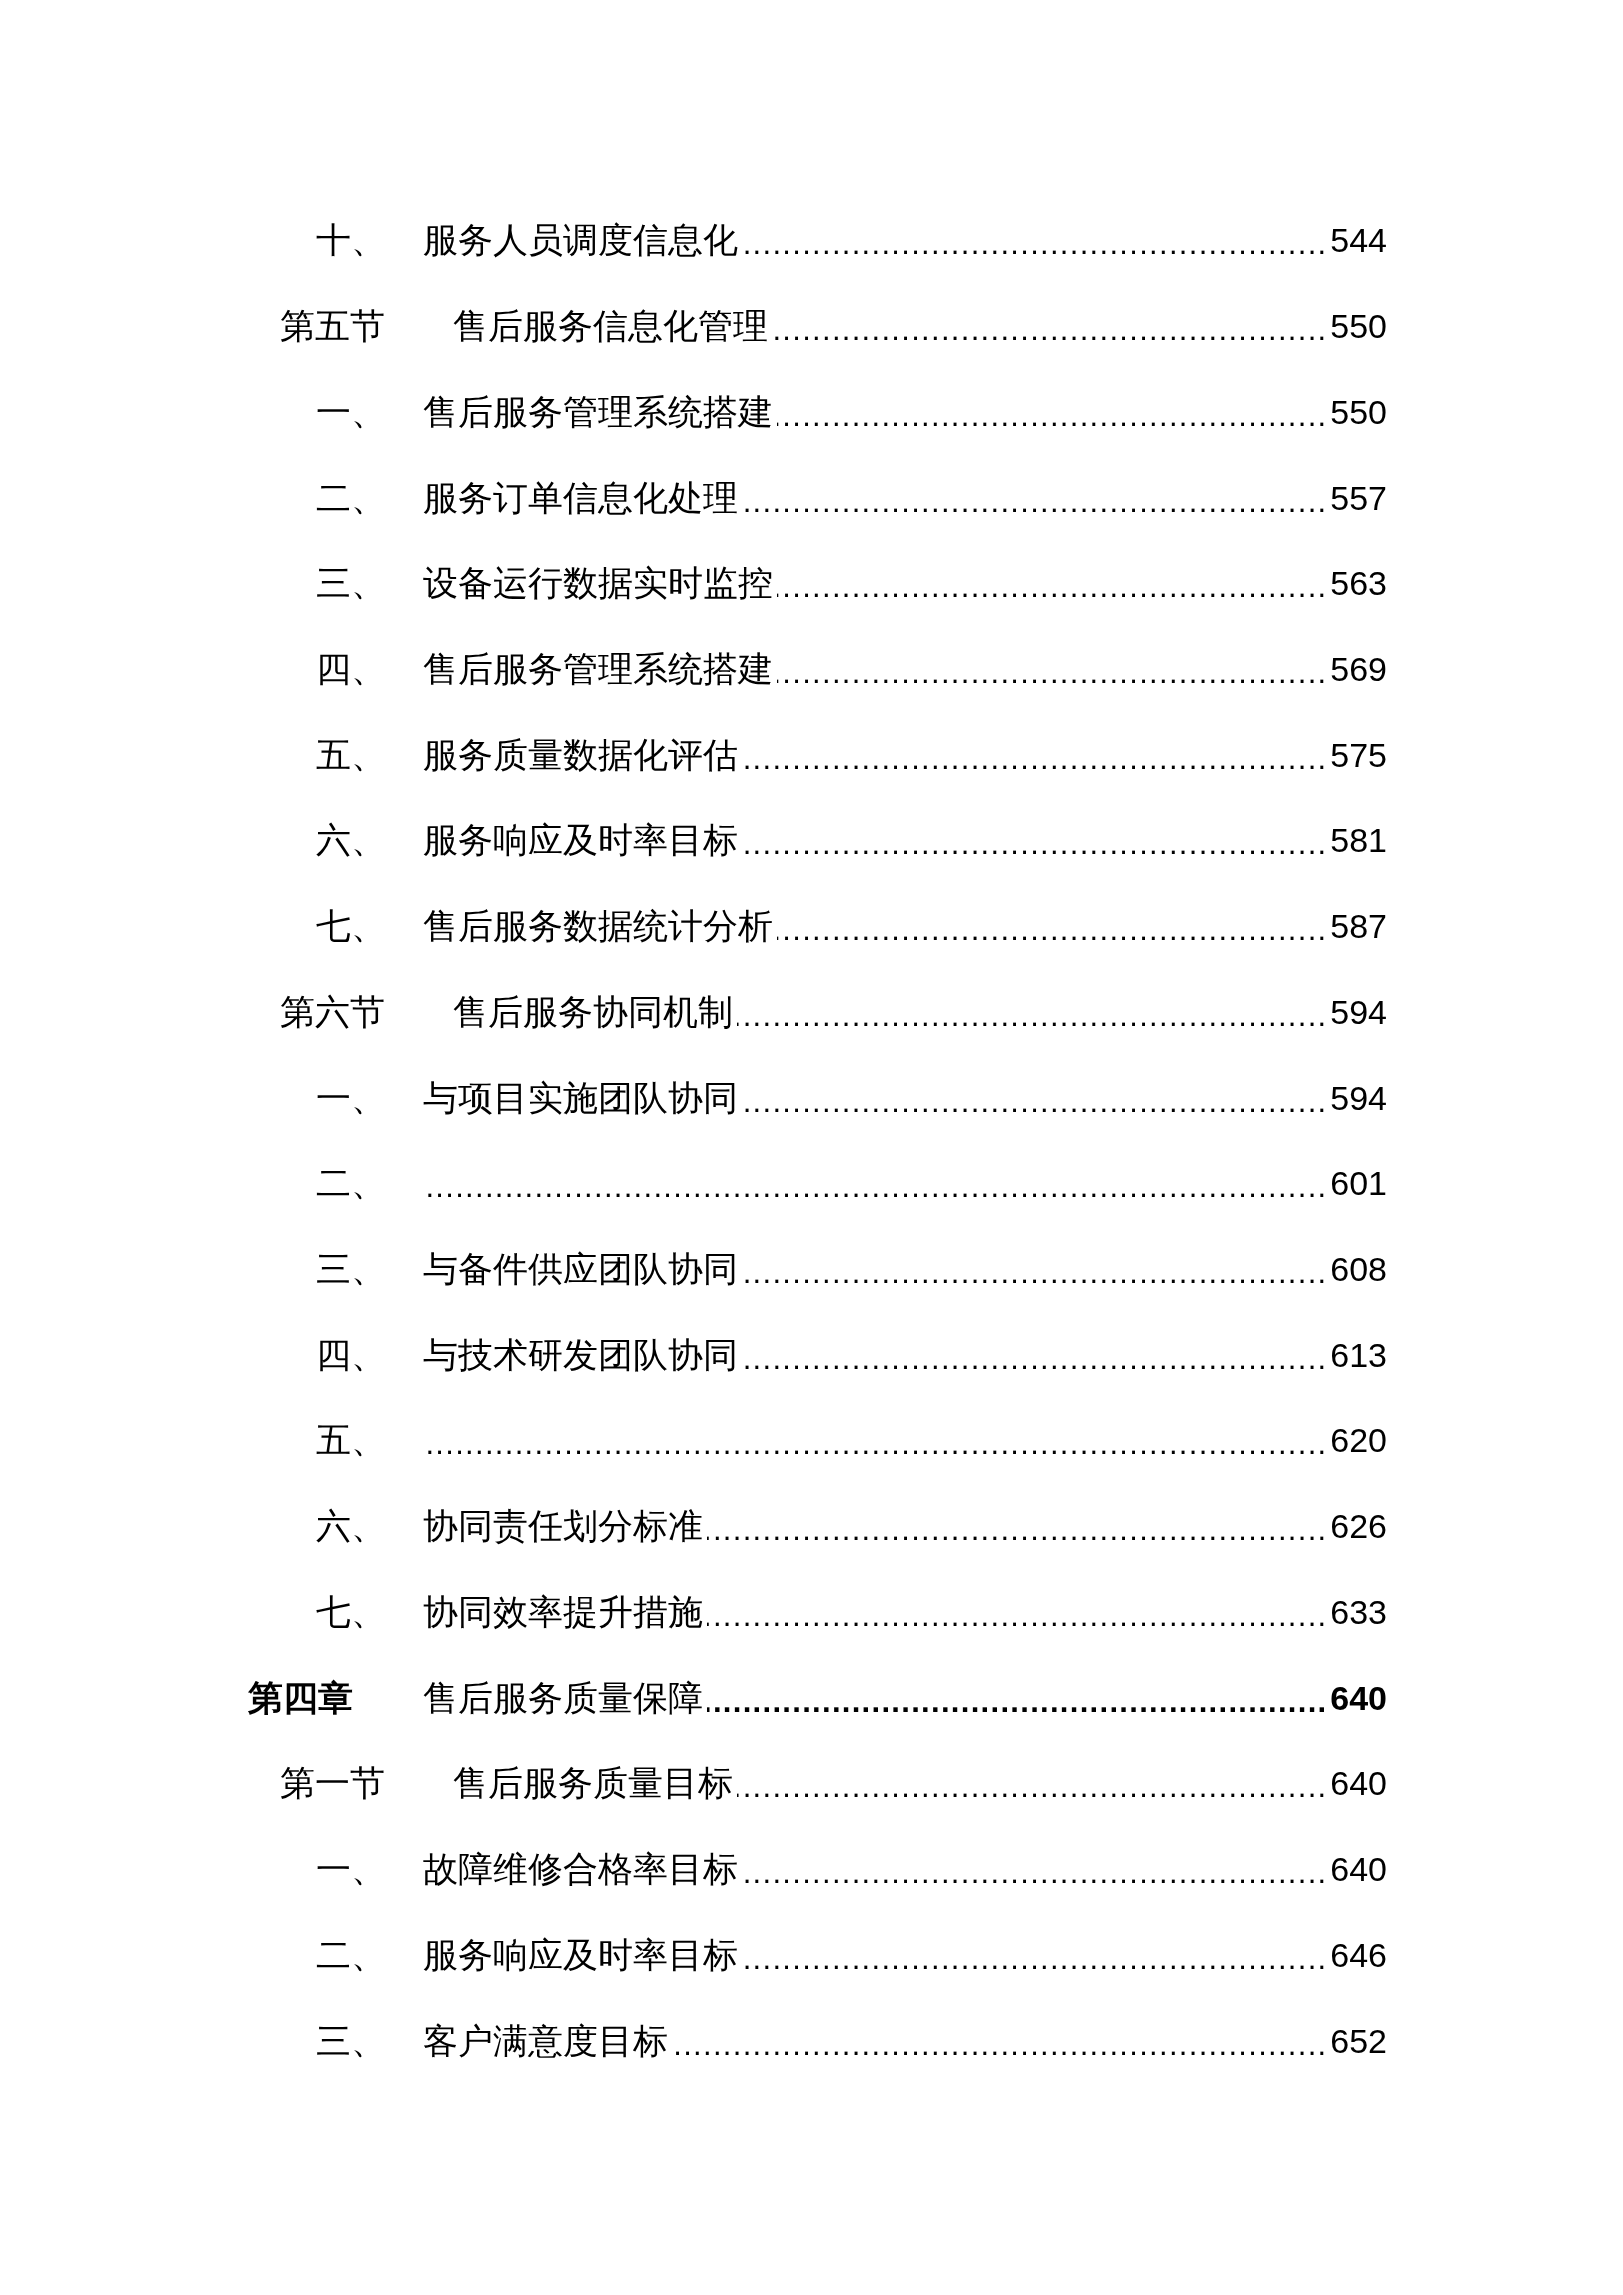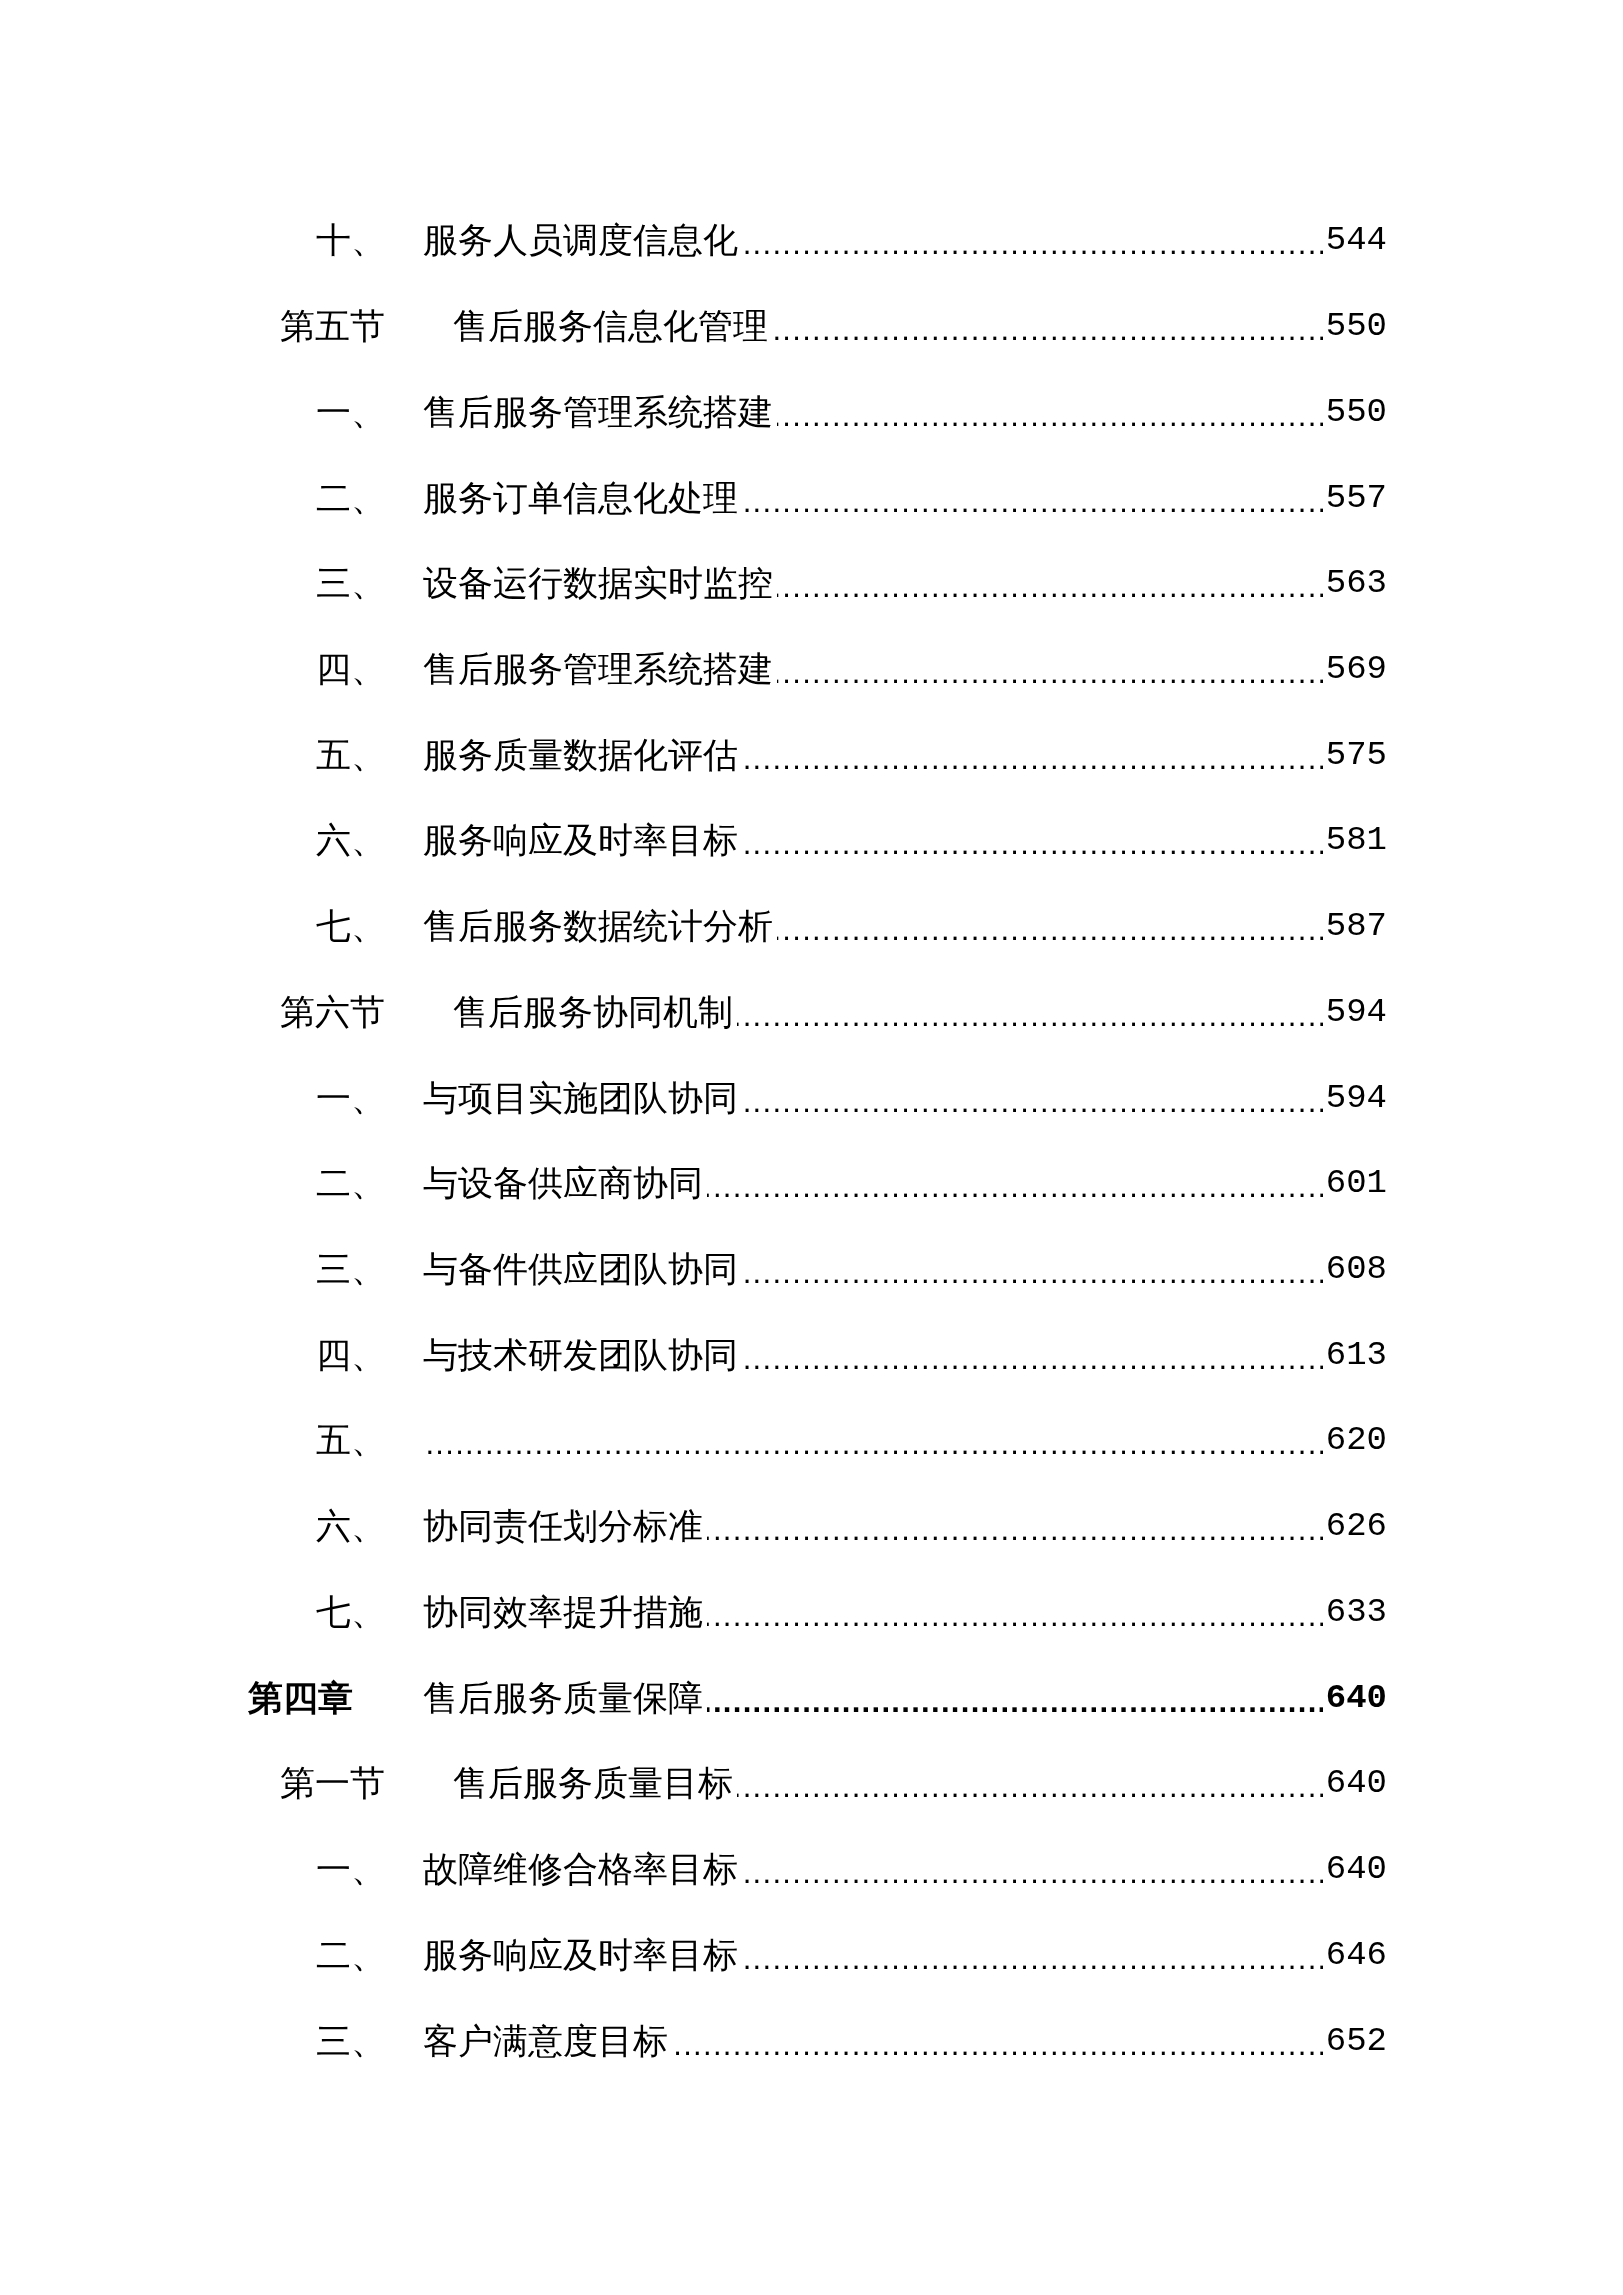--- a/index.html
+++ b/index.html
@@ -6,21 +6,21 @@
   body { width: 1623px; height: 2295px; position: relative; overflow: hidden;
          font-family: "DejaVu Sans", "Liberation Sans", sans-serif; color: #000; }
   .toc { position: absolute; left: 0; top: 0; width: 1623px; }
   .row { position: absolute; left: 0; width: 1623px; height: 59px; display: block; }
   .num { position: absolute; font-size: 35px; line-height: 59px; white-space: nowrap; }
   .title { position: absolute; font-size: 35px; line-height: 59px; white-space: nowrap;
            background: #fff; padding-right: 3.9px; z-index: 2; }
   .leader { position: absolute; right: 236px; height: 59px; overflow: hidden;
             font-family: "Liberation Sans", sans-serif; font-size: 31px; line-height: 65px;
             white-space: nowrap; letter-spacing: 1.3px; z-index: 1; text-align: right; direction: rtl; }
-  .page { position: absolute; right: 236px; font-family: Liberation Mono, monospace;
+  .page { position: absolute; right: 236px; font-family: Liberation Sans, sans-serif;
           font-size: 34px; line-height: 59px; background: #fff; padding-left: 2.6px; z-index: 2; }
   .lvl-item .num { left: 316px; }
   .lvl-item .title { left: 423px; }
   .lvl-item .leader { left: 423px; }
   .lvl-section .num { left: 280px; }
   .lvl-section .title { left: 453px; }
   .lvl-section .leader { left: 453px; }
   .lvl-chapter .num { left: 248px; font-weight: bold; }
   .lvl-chapter .title { left: 423px; font-weight: normal; }
   .lvl-chapter .leader { left: 423px; font-weight: bold; }
@@ -91,21 +91,20 @@
     <span class="page">594</span>
   </div>
   <div class="row lvl-item" style="top:1069px">
     <span class="num">一、</span>
     <span class="title">与项目实施团队协同</span>
     <span class="leader">......................................................................................................................................................</span>
     <span class="page">594</span>
   </div>
   <div class="row lvl-item" style="top:1154px">
     <span class="num">二、</span>
-    <span class="title">与设备供应商协同</span>
     <span class="leader">......................................................................................................................................................</span>
     <span class="page">601</span>
   </div>
   <div class="row lvl-item" style="top:1240px">
     <span class="num">三、</span>
     <span class="title">与备件供应团队协同</span>
     <span class="leader">......................................................................................................................................................</span>
     <span class="page">608</span>
   </div>
   <div class="row lvl-item" style="top:1326px">

